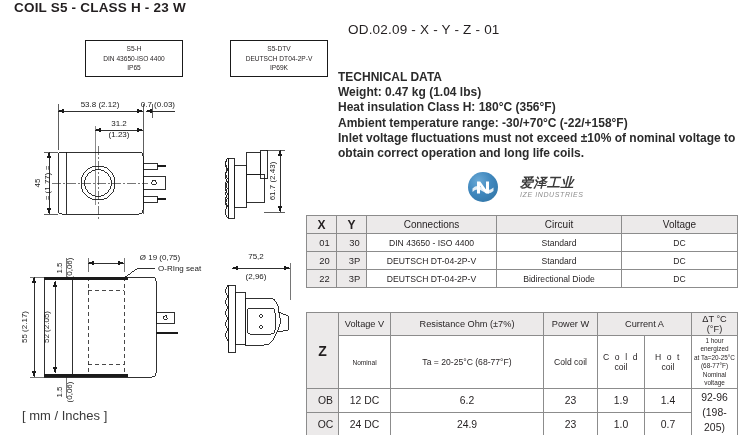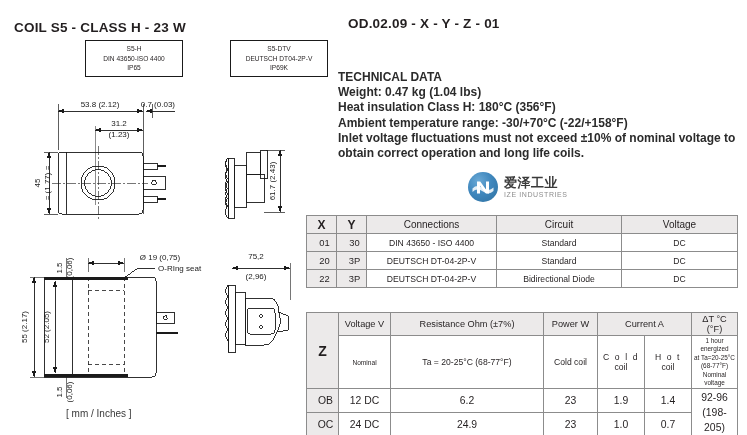--- a/index.html
+++ b/index.html
@@ -10,27 +10,27 @@
   body {
     width: 747px; height: 435px;
     position: relative;
     font-family: "Liberation Sans", sans-serif;
     color: #231f20;
     overflow: hidden;
   }
 
   
   #coil-title {
-    position: absolute; left: 14px; top: 20px;
+    position: absolute; left: 14px; top: 0;
     font-size: 13.5px; font-weight: bold; letter-spacing: .2px;
     white-space: nowrap;
   }
   #order-code {
-    position: absolute; left: 348px; top: 16px;
-    font-size: 13.5px; font-weight: bold; letter-spacing: .2px;
+    position: absolute; left: 348px; top: 22px;
+    font-size: 13.5px; font-weight: normal; letter-spacing: .2px;
     white-space: nowrap;
   }
 
   
   .cap-box {
     position: absolute;
     border: 1px solid #1a1a1a;
     background: #fff;
     text-align: center;
     font-size: 6.6px;
@@ -49,21 +49,21 @@
     line-height: 15.2px;
     font-weight: bold;
     color: #2b2b2b;
   }
   #tech-data .td-line { white-space: nowrap; }
   #tech-data .td-wrap { white-space: normal; }
 
   
   #watermark {
     position: absolute; left: 468px; top: 172px;
-    display: flex; align-items: center; gap: 6px;
+    display: flex; align-items: center; gap: 22px; font-style: italic;
   }
   #watermark .logo-mark {
     width: 30px; height: 30px; border-radius: 50%;
     background: radial-gradient(circle at 35% 30%, #6aa9d6 0%, #3f87bd 45%, #2d6f9f 100%);
     position: relative; flex: 0 0 auto;
   }
   #watermark .logo-mark svg { position:absolute; left:0; top:0; }
   #watermark .logo-text { line-height: 1; }
   #watermark .logo-cn {
     font-size: 13px; font-weight: bold; color: #3a3a3a;
@@ -109,21 +109,21 @@
   #table-z .spaced { letter-spacing: 1.6px; }
   #table-z .dat { font-size: 10.4px; height: 19px; }
   #table-z .dt-val { font-size: 10.4px; line-height: 15px; }
 
   
   #drawings { position: absolute; left: 0; top: 0; width: 340px; height: 435px; }
 
   
   #units-note {
     position: absolute; left: 22px; top: 408px;
-    font-size: 10px; color: #3a3a3a; margin-left: 44px;
+    font-size: 13px; color: #3a3a3a;
   }
 </style>
 </head>
 <body>
 
 <div id="coil-title">COIL S5 - CLASS H - 23 W</div>
 <div id="order-code">OD.02.09 - X - Y - Z - 01</div>
 
 <div class="cap-box" id="cap-box-din">
   <div>S5-H</div>

